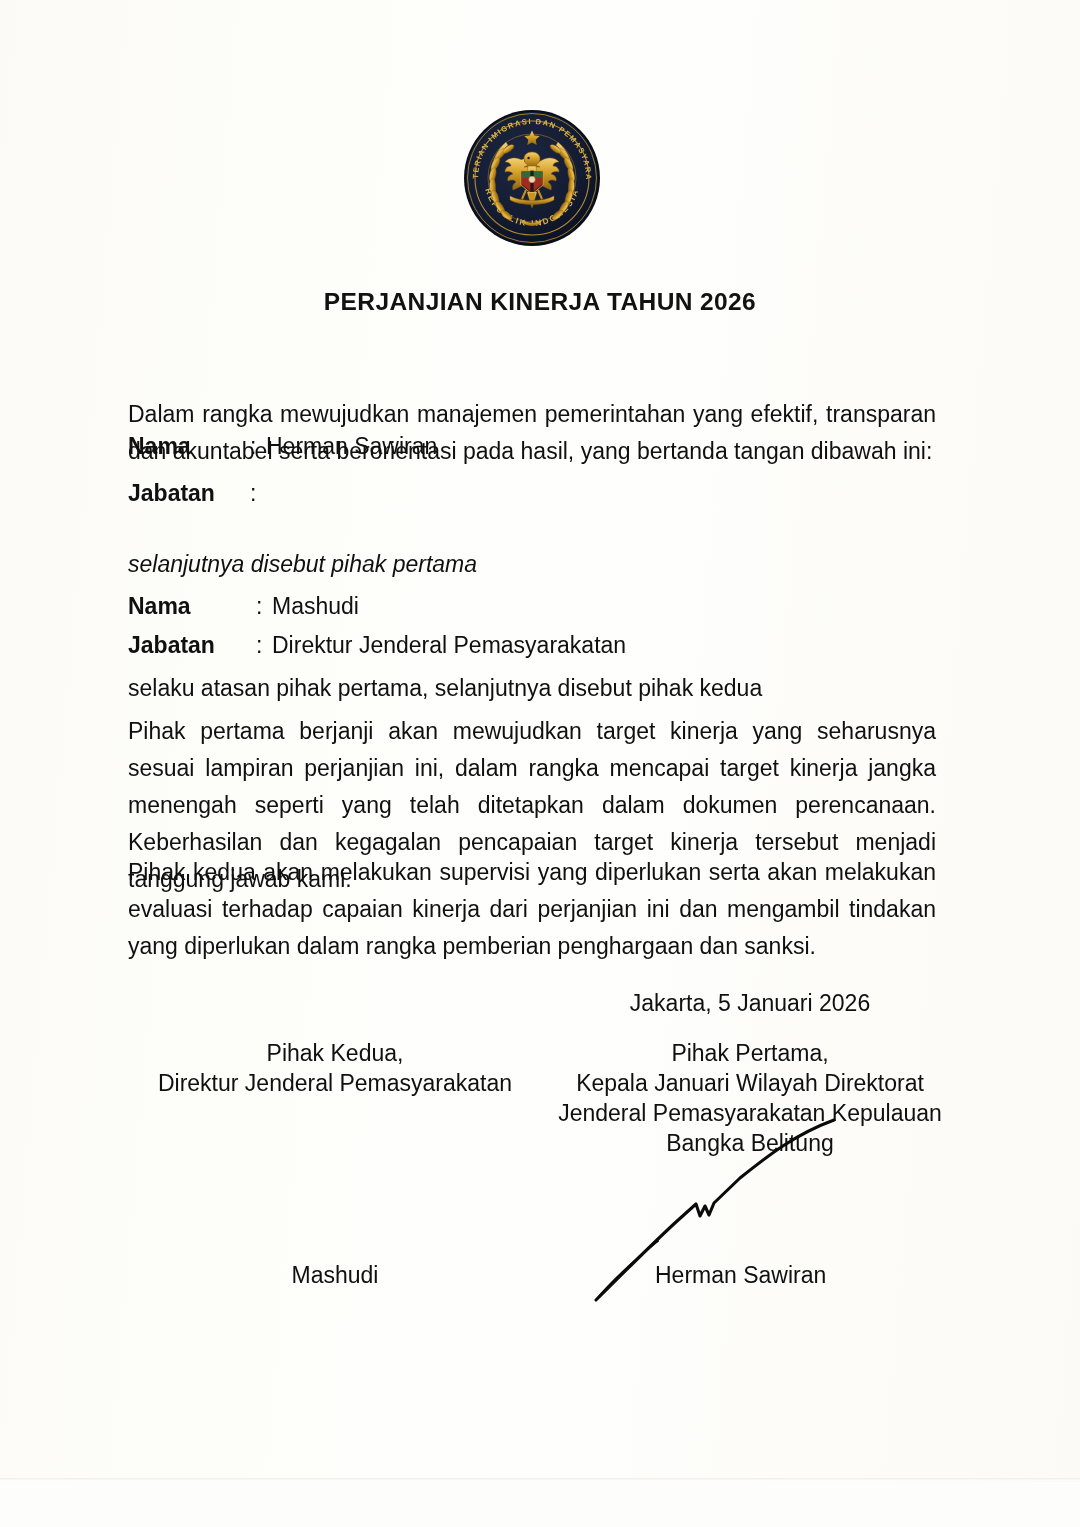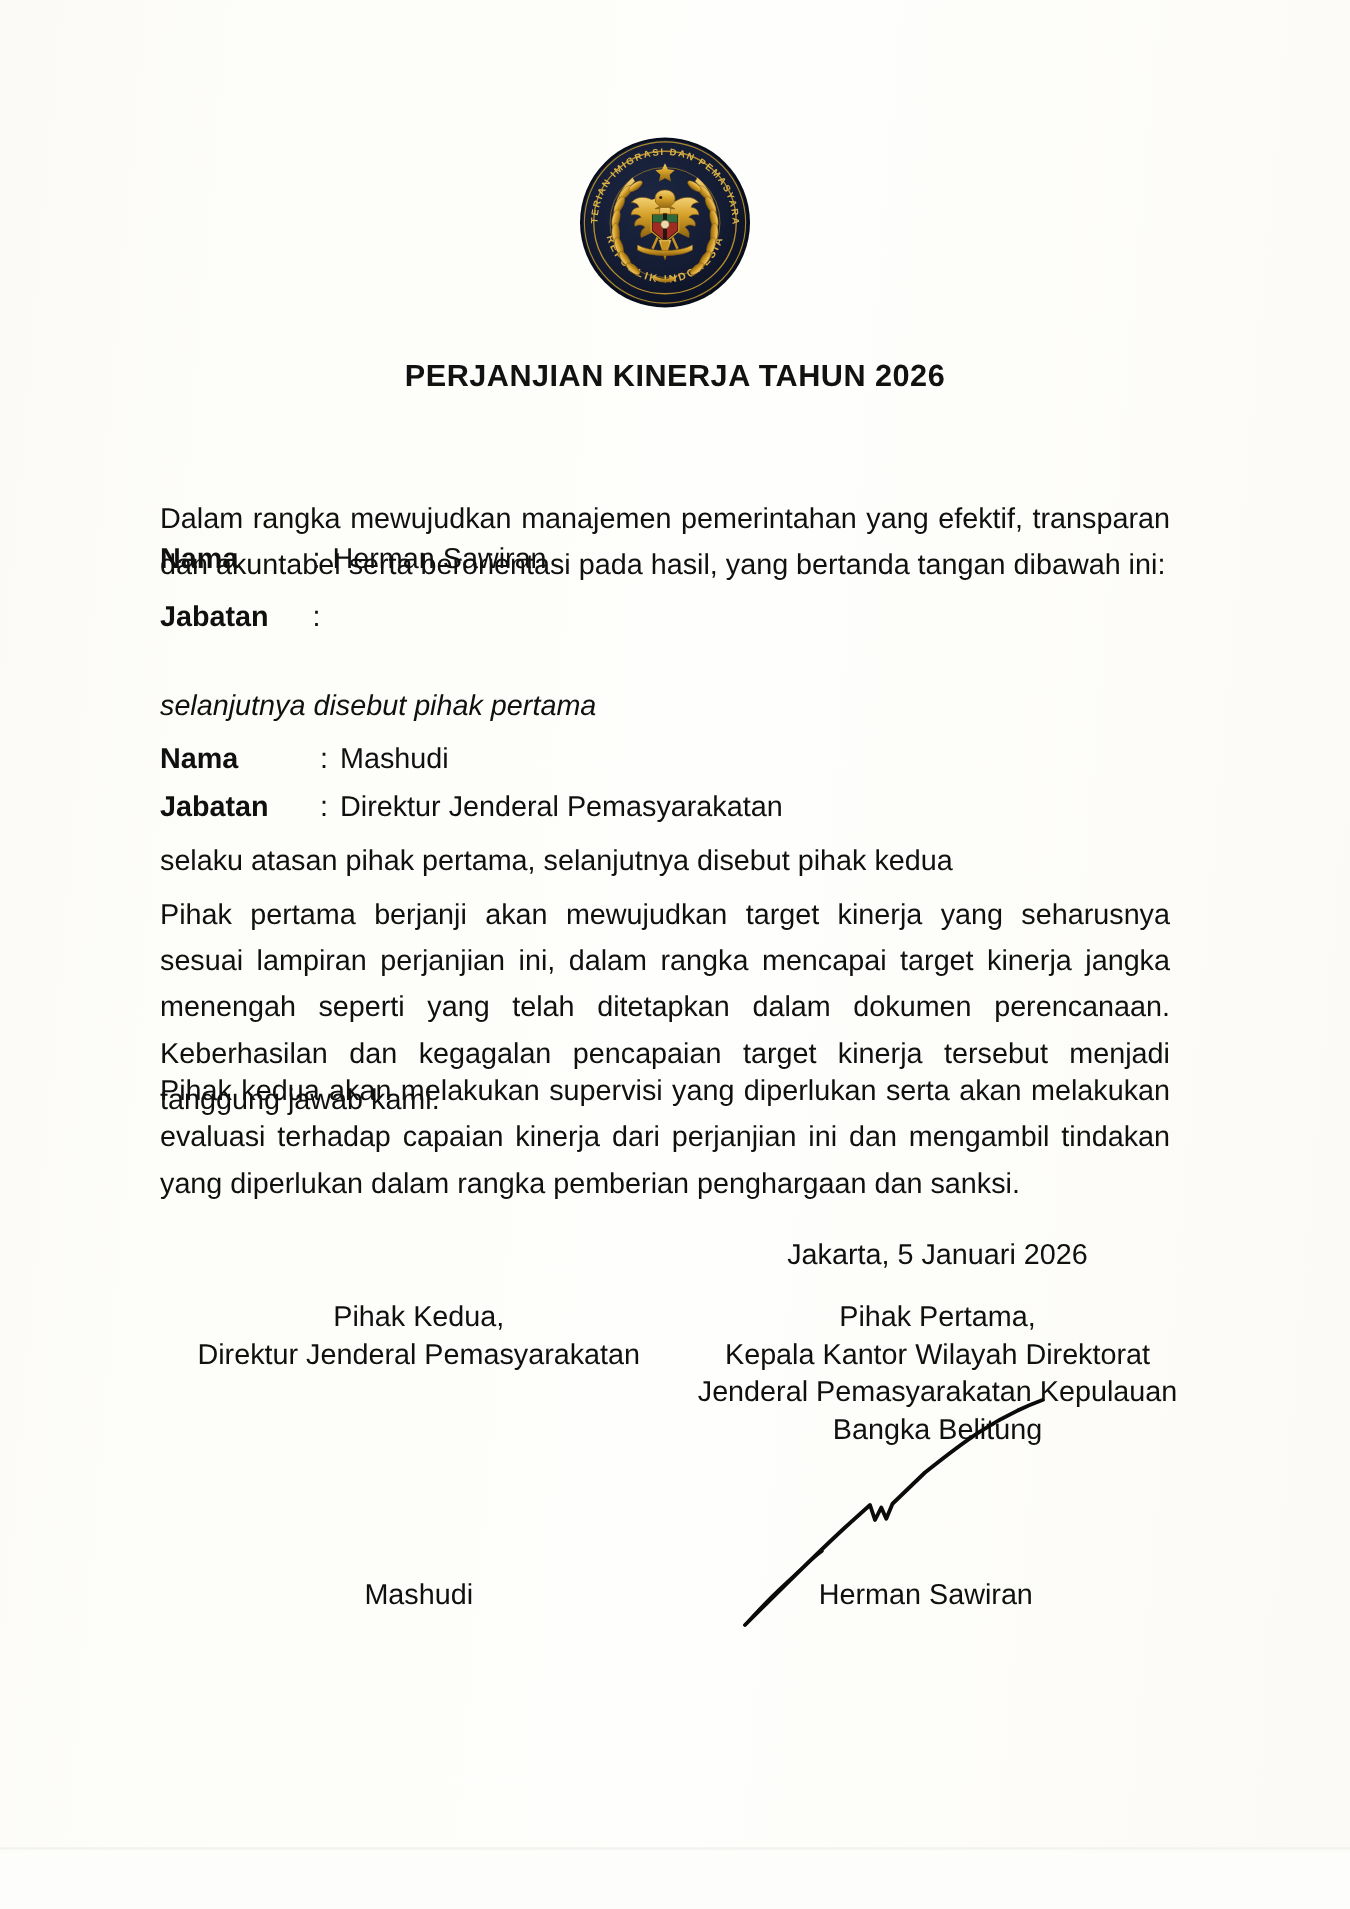--- a/index.html
+++ b/index.html
@@ -313,21 +313,21 @@
 
     <div class="sig-date">Jakarta, 5 Januari 2026</div>
 
     <div class="sig-block sig-left">
       <div>Pihak Kedua,</div>
       <div>Direktur Jenderal Pemasyarakatan</div>
     </div>
 
     <div class="sig-block sig-right">
       <div>Pihak Pertama,</div>
-      <div>Kepala Kantor Wilayah Direktorat</div>
+      <div>Kepala Januari Wilayah Direktorat</div>
       <div>Jenderal Pemasyarakatan Kepulauan</div>
       <div>Bangka Belitung</div>
     </div>
 
     <div class="signature-mark">
       <svg width="290" height="190" viewBox="0 0 290 190">
 
         <path d="M8 182 C30 160 62 128 88 104
                  L108 86
                  l4 12 l5 -10 l4 9 l5 -12

